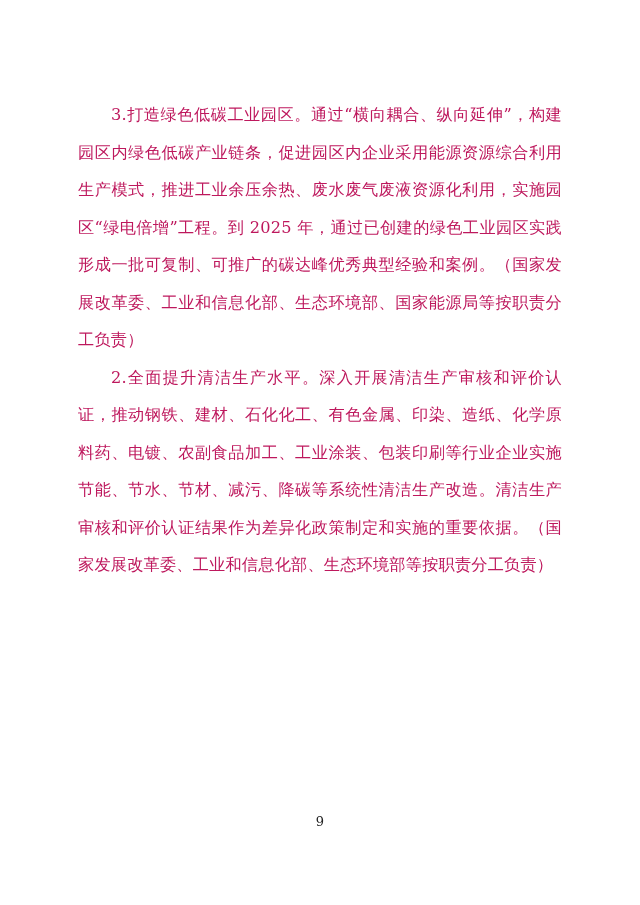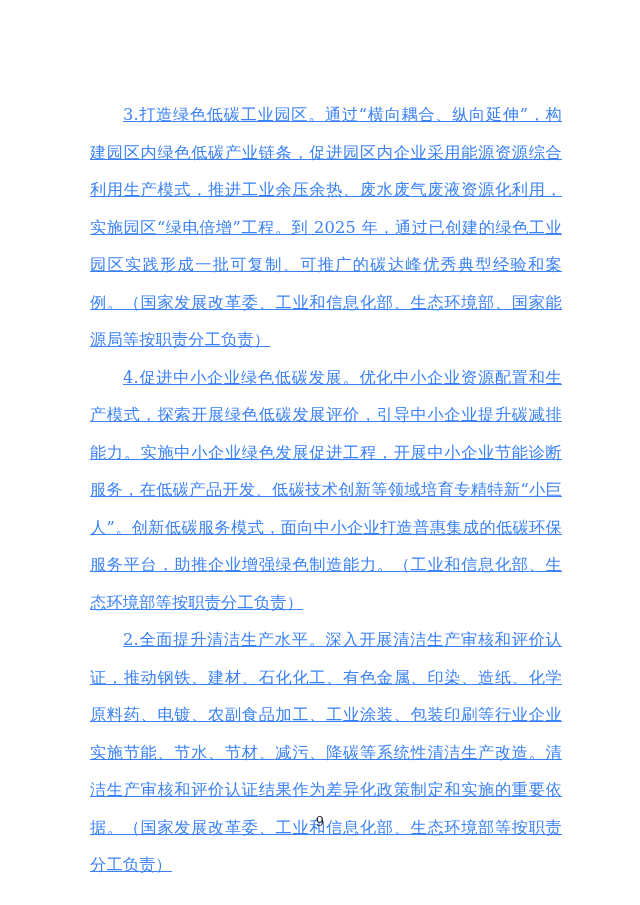--- a/index.html
+++ b/index.html
@@ -22,26 +22,25 @@
   .page-inner {
     position: absolute;
     left: 78px;
     top: 96px;
     width: 484px;
   }
   .para {
     font-family: "DejaVu Serif", serif;
     font-size: 16.2px;
     line-height: 37.5px;
-    color: #3b82f6;
+    color: #be185d;
     text-align: justify;
     text-justify: inter-ideograph;
-    margin: 0 0 0 12px;
+    margin: 0 0 0 0;
     letter-spacing: 0.2px;
-    text-decoration: underline;
   }
   .para + .para {
     margin-top: 0px;
   }
   .indent {
     text-indent: 33px;
   }
   .page-number {
     position: absolute;
     left: 0;
@@ -52,17 +51,16 @@
     font-size: 13px;
     color: #222;
   }
 </style>
 </head>
 <body>
 
 <div class="page">
   <div class="page-inner">
     <p class="para indent">3.打造绿色低碳工业园区。通过“横向耦合、纵向延伸”，构建园区内绿色低碳产业链条，促进园区内企业采用能源资源综合利用生产模式，推进工业余压余热、废水废气废液资源化利用，实施园区“绿电倍增”工程。到 2025 年，通过已创建的绿色工业园区实践形成一批可复制、可推广的碳达峰优秀典型经验和案例。（国家发展改革委、工业和信息化部、生态环境部、国家能源局等按职责分工负责）</p>
-    <p class="para indent">4.促进中小企业绿色低碳发展。优化中小企业资源配置和生产模式，探索开展绿色低碳发展评价，引导中小企业提升碳减排能力。实施中小企业绿色发展促进工程，开展中小企业节能诊断服务，在低碳产品开发、低碳技术创新等领域培育专精特新“小巨人”。创新低碳服务模式，面向中小企业打造普惠集成的低碳环保服务平台，助推企业增强绿色制造能力。（工业和信息化部、生态环境部等按职责分工负责）</p>
     <p class="para indent">2.全面提升清洁生产水平。深入开展清洁生产审核和评价认证，推动钢铁、建材、石化化工、有色金属、印染、造纸、化学原料药、电镀、农副食品加工、工业涂装、包装印刷等行业企业实施节能、节水、节材、减污、降碳等系统性清洁生产改造。清洁生产审核和评价认证结果作为差异化政策制定和实施的重要依据。（国家发展改革委、工业和信息化部、生态环境部等按职责分工负责）</p>
   </div>
   <div class="page-number">9</div>
 </div>
 
 </body></html>

